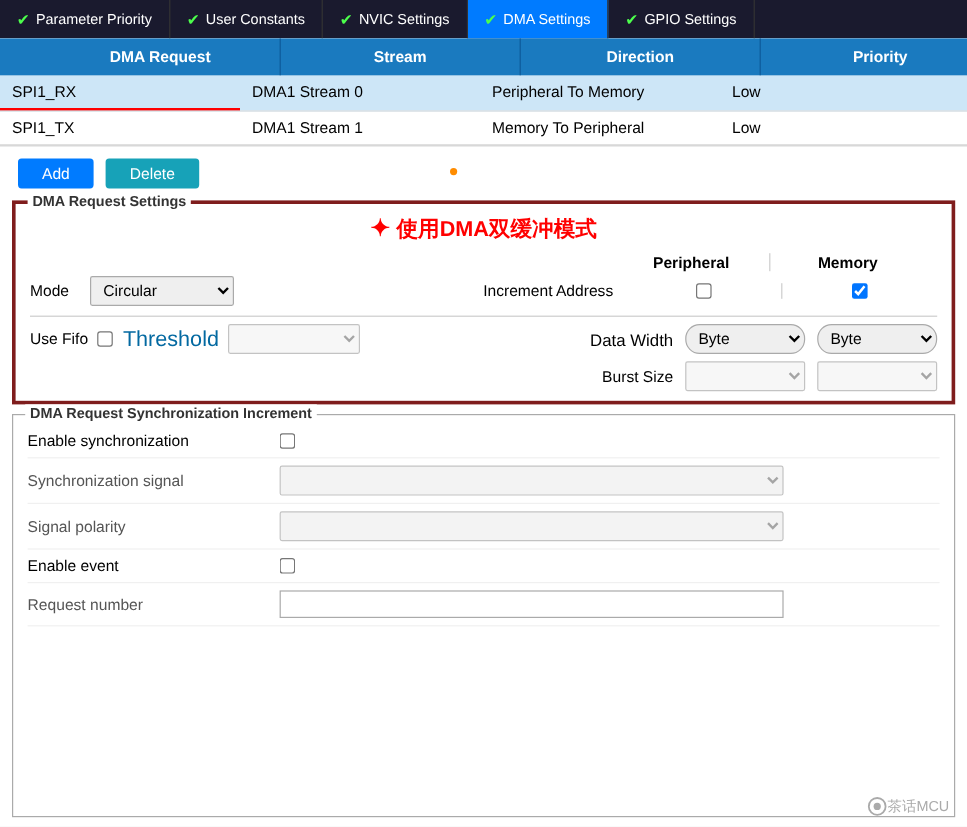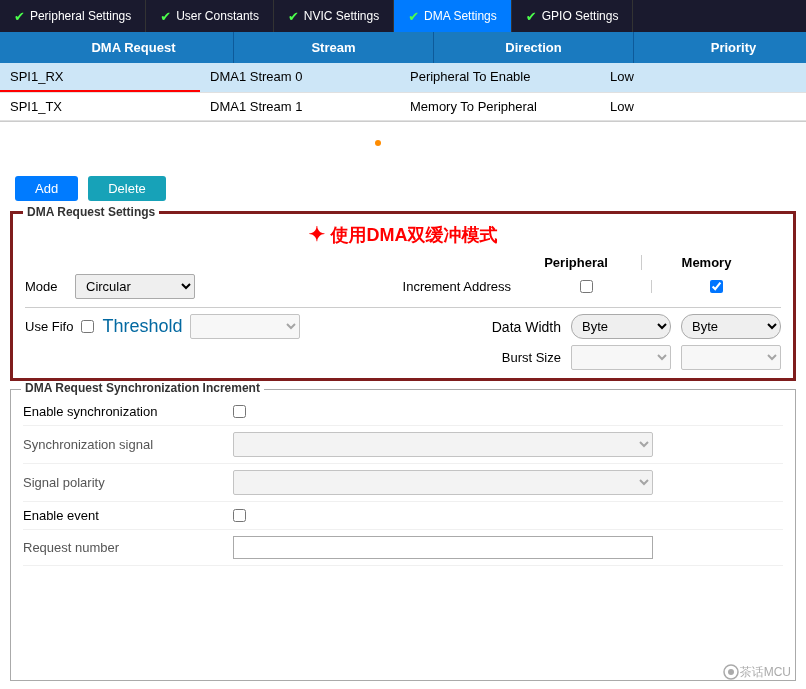--- a/index.html
+++ b/index.html
@@ -74,21 +74,20 @@
       padding: 6px 10px;
       font-size: 13px;
       color: #000;
     }
 
     
     .btn-row {
       display: flex;
       gap: 10px;
       padding: 10px 15px;
-      margin-top: 44px;
     }
     .btn {
       padding: 5px 20px;
       font-size: 13px;
       border: none;
       cursor: pointer;
       border-radius: 3px;
       color: #fff;
     }
     .btn-add { background: #007bff; }
@@ -303,21 +302,21 @@
       align-items: center;
       gap: 0;
     }
   </style>
 </head>
 <body>
 
 <div class="top-nav">
   <div class="nav-tab">
     <span class="check-icon">✔</span>
-    <span>Peripheral Settings</span>
+    <span>Parameter Priority</span>
   </div>
   <div class="nav-tab">
     <span class="check-icon">✔</span>
     <span>User Constants</span>
   </div>
   <div class="nav-tab">
     <span class="check-icon">✔</span>
     <span>NVIC Settings</span>
   </div>
   <div class="nav-tab active">
@@ -336,21 +335,21 @@
     <div class="table-header-cell">DMA Request</div>
     <div class="table-header-cell">Stream</div>
     <div class="table-header-cell">Direction</div>
     <div class="table-header-cell">Priority</div>
   </div>
 
   <div class="table-body">
     <div class="table-row selected">
       <div class="table-cell">SPI1_RX</div>
       <div class="table-cell">DMA1 Stream 0</div>
-      <div class="table-cell">Peripheral To Enable</div>
+      <div class="table-cell">Peripheral To Memory</div>
       <div class="table-cell">Low</div>
     </div>
     <div class="table-row">
       <div class="table-cell">SPI1_TX</div>
       <div class="table-cell">DMA1 Stream 1</div>
       <div class="table-cell">Memory To Peripheral</div>
       <div class="table-cell">Low</div>
     </div>
   </div>
 

